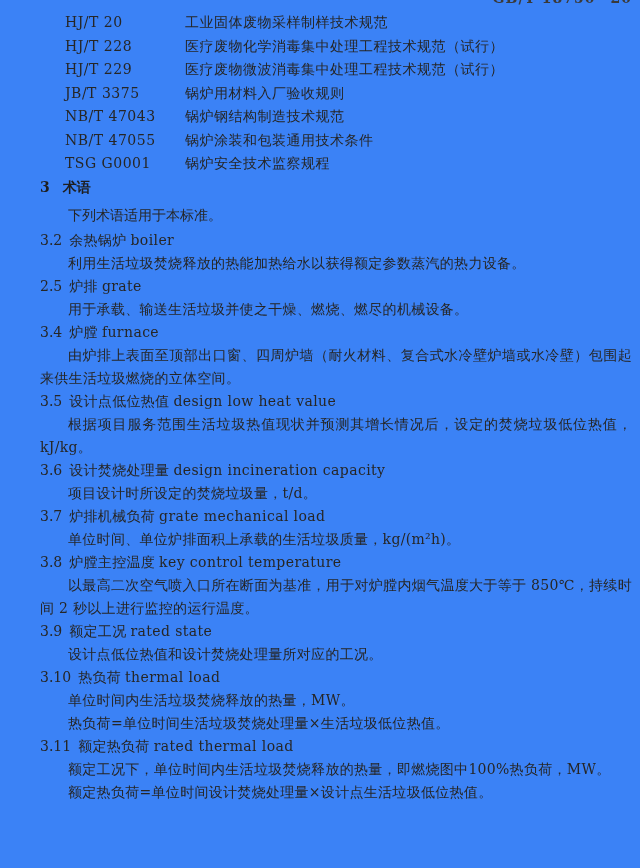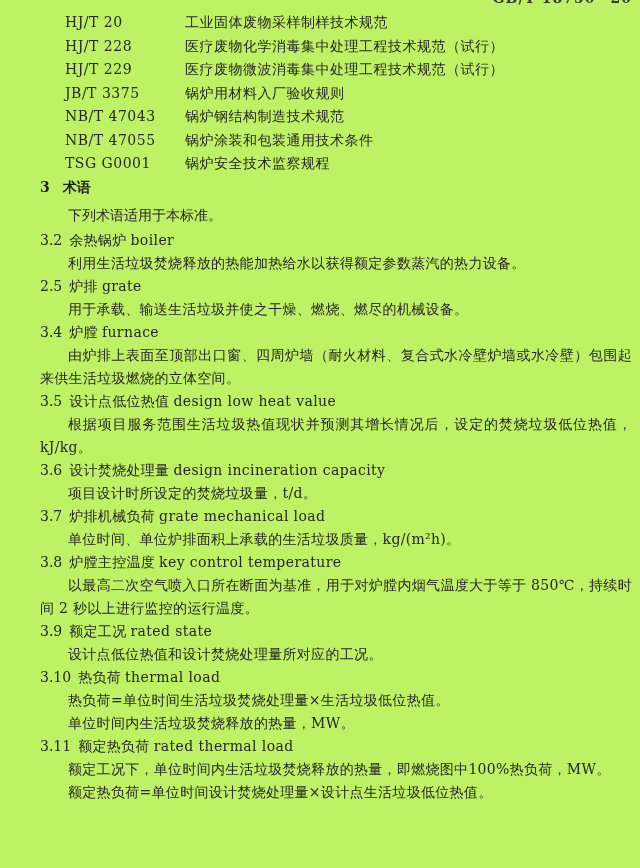--- a/index.html
+++ b/index.html
@@ -5,21 +5,21 @@
   html, body {
     margin: 0;
     padding: 0;
     background: #ffffff;
   }
   .page {
     position: relative;
     width: 640px;
     height: 868px;
     margin: 0;
-    background: #bef264;
+    background: #3b82f6;
     overflow: hidden;
     font-family: "DejaVu Serif", "Liberation Serif", serif;
     font-size: 14px;
     color: #262626;
   }
   .content {
     position: relative;
     padding: 11px 8px 0 40px;
   }
   
@@ -183,22 +183,22 @@
     <div class="term-heading">
       <span class="term-number">3.9</span><span class="term-zh">额定工况</span><span class="term-en">rated state</span>
     </div>
   <p class="term-def">设计点低位热值和设计焚烧处理量所对应的工况。</p>
         </div>
 
   <div class="term">
     <div class="term-heading">
       <span class="term-number">3.10</span><span class="term-zh">热负荷</span><span class="term-en">thermal load</span>
     </div>
-  <p class="term-def">热负荷=单位时间生活垃圾焚烧处理量×生活垃圾低位热值。</p>
-          <p class="term-def">单位时间内生活垃圾焚烧释放的热量，MW。</p>
+  <p class="term-def">单位时间内生活垃圾焚烧释放的热量，MW。</p>
+          <p class="term-def">热负荷=单位时间生活垃圾焚烧处理量×生活垃圾低位热值。</p>
         </div>
 
   <div class="term">
     <div class="term-heading">
       <span class="term-number">3.11</span><span class="term-zh">额定热负荷</span><span class="term-en">rated thermal load</span>
     </div>
   <p class="term-def">额定工况下，单位时间内生活垃圾焚烧释放的热量，即燃烧图中100%热负荷，MW。</p>
           <p class="term-def">额定热负荷=单位时间设计焚烧处理量×设计点生活垃圾低位热值。</p>
         </div>
 </div>

